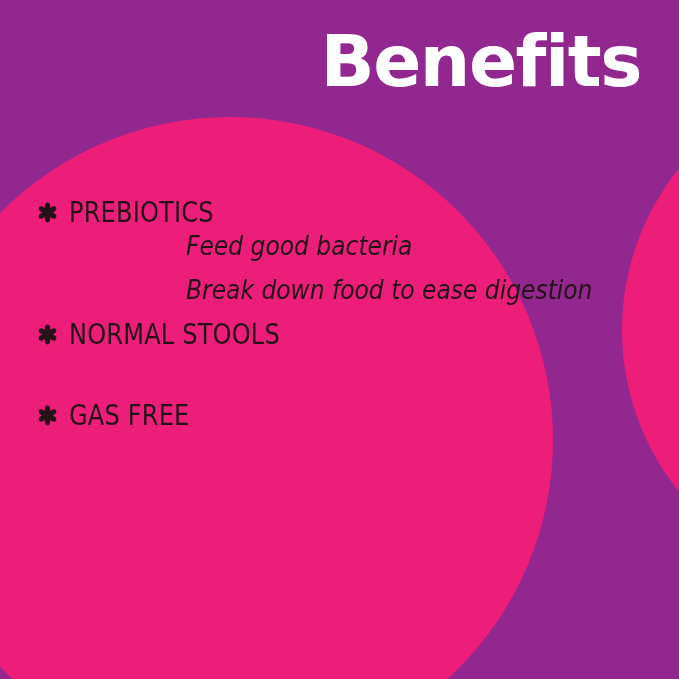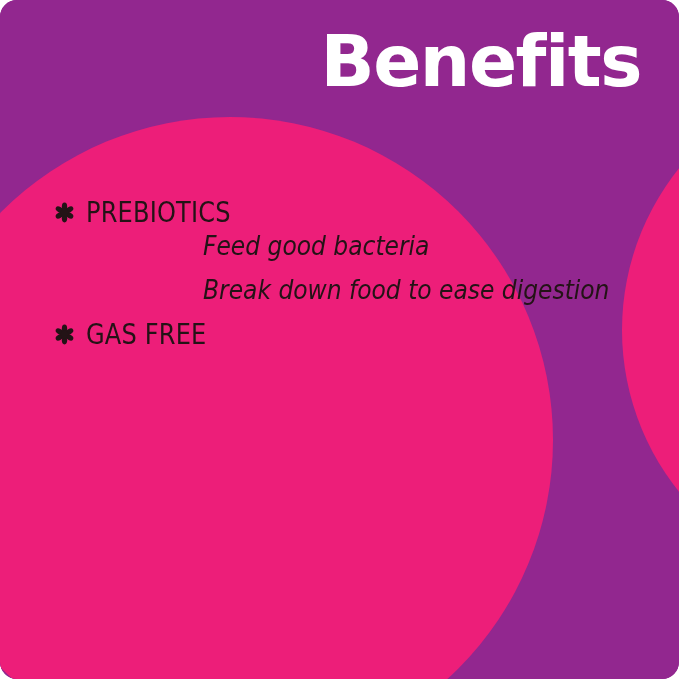--- a/index.html
+++ b/index.html
@@ -11,21 +11,20 @@
   body {
     font-family: "DejaVu Sans", sans-serif;
   }
 
   #canvas {
     position: relative;
     width: 679px;
     height: 679px;
     overflow: hidden;
     background: #92278F;
-    border-radius: 17px;
   }
 
   
   .shape-layer {
     position: absolute;
     inset: 0;
     width: 679px;
     height: 679px;
     display: block;
   }
@@ -41,21 +40,21 @@
     font-size: 71px;
     line-height: 1.0;
     letter-spacing: -1.5px;
     text-align: right;
     white-space: nowrap;
   }
 
   
   .list {
     position: absolute;
-    left: 53px;
+    left: 36px;
     top: 196px;
     width: 610px;
   }
 
   .item {
     position: relative;
     margin-bottom: 2px;
   }
 
   .item-main {
@@ -140,20 +139,38 @@
         <span class="item-label" style="color: rgb(35, 19, 22);">PREBIOTICS</span>
       </div>
       <div class="item-sub" style="color: rgb(35, 19, 22);">Feed good bacteria</div>
     </div>
 
     <div class="item gap-sm">
       <div class="item-sub wide" style="color: rgb(35, 19, 22);">Break down food to ease digestion</div>
     </div>
 
 
+    <div class="item gap-lg">
+      <div class="item-main">
+        <span class="bullet">
+          <svg width="21" height="21" viewBox="0 0 24 24">
+            <g fill="#231316">
+              <ellipse cx="12" cy="5.4" rx="3.05" ry="4.7"></ellipse>
+              <ellipse cx="12" cy="18.6" rx="3.05" ry="4.7"></ellipse>
+              <ellipse cx="12" cy="5.4" rx="3.05" ry="4.7" transform="rotate(60 12 12)"></ellipse>
+              <ellipse cx="12" cy="18.6" rx="3.05" ry="4.7" transform="rotate(60 12 12)"></ellipse>
+              <ellipse cx="12" cy="5.4" rx="3.05" ry="4.7" transform="rotate(120 12 12)"></ellipse>
+              <ellipse cx="12" cy="18.6" rx="3.05" ry="4.7" transform="rotate(120 12 12)"></ellipse>
+              <circle cx="12" cy="12" r="4.2"></circle>
+            </g>
+          </svg>
+        </span>
+        <span class="item-label" style="color: rgb(35, 19, 22);">NORMAL STOOLS</span>
+      </div>
+    </div>
 
     <div class="item">
       <div class="item-main">
         <span class="bullet">
           <svg width="21" height="21" viewBox="0 0 24 24">
             <g fill="#231316">
               <ellipse cx="12" cy="5.4" rx="3.05" ry="4.7"></ellipse>
               <ellipse cx="12" cy="18.6" rx="3.05" ry="4.7"></ellipse>
               <ellipse cx="12" cy="5.4" rx="3.05" ry="4.7" transform="rotate(60 12 12)"></ellipse>
               <ellipse cx="12" cy="18.6" rx="3.05" ry="4.7" transform="rotate(60 12 12)"></ellipse>

